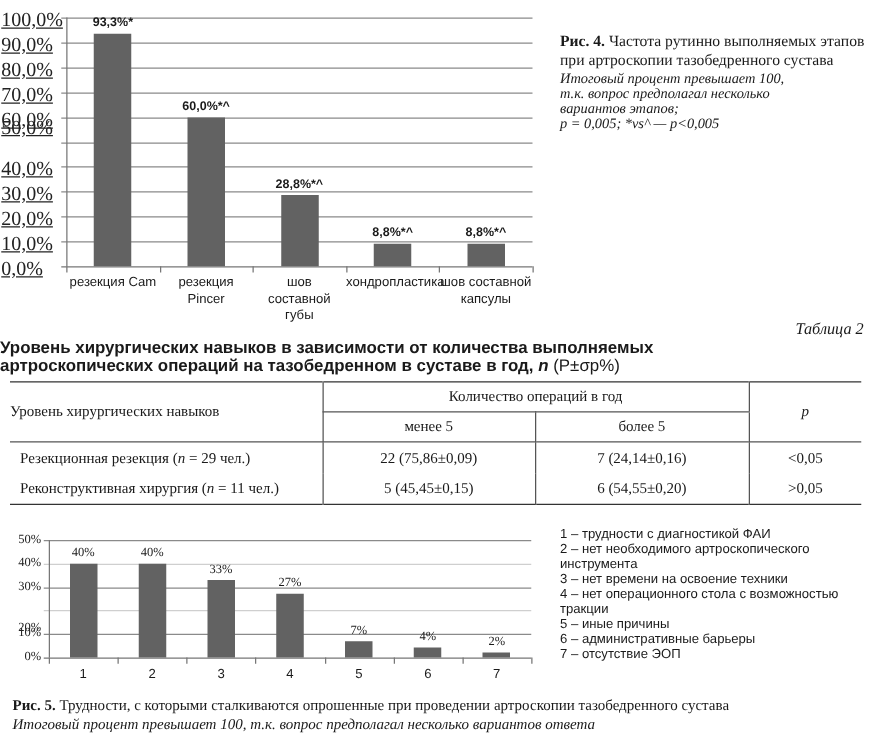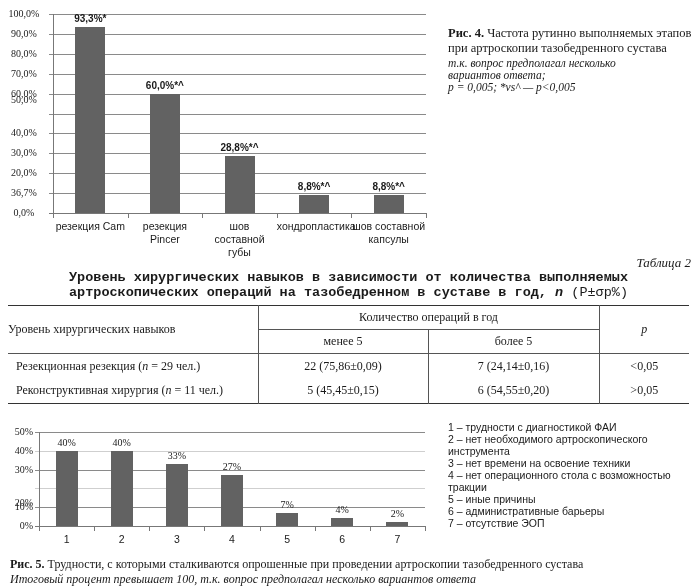--- a/index.html
+++ b/index.html
@@ -2,35 +2,35 @@
 <html><head>
 <meta charset="utf-8">
 <style>
   * { box-sizing: border-box; margin: 0; padding: 0; }
   body { width: 697px; height: 588px; background: #fff; position: relative; overflow: hidden;
          font-family: "DejaVu Serif", serif; color: #1a1a1a; }
   .abs { position: absolute; }
 
   
   #chart1 { left: 0; top: 0; width: 440px; height: 250px; }
-  .ytick { font-size: 10px; text-align: center; width: 46px; font-family: "Liberation Serif", serif; color:#222; }
+  .ytick { font-size: 16px; text-align: left; width: 46px; font-family: "Liberation Serif", serif; color:#222;text-decoration:underline; }
   .gridline { height: 1px; background: #8a8a8a; }
   .bar { background: #626262; }
   .barlabel { font-size: 10px; font-weight: bold; text-align: center; font-family: "Liberation Sans", sans-serif; }
   .xcat { font-size: 10.5px; text-align: center; line-height: 13px; font-family: "Liberation Sans", sans-serif; }
   .tickmark { width: 1px; height: 5px; background: #777; }
 
   
   #cap1 { left: 448px; top: 26px; width: 245px; font-size: 12px; line-height: 14px; font-family: "Liberation Serif", serif; }
   #cap1 .title { font-size: 12.5px; line-height: 15px; }
   #cap1 .note { font-style: italic; font-size: 11.5px; line-height: 12px; margin-top: 1px; }
 
   
   #tbl-label { right: 6px; top: 255px; font-size: 13px; font-style: italic; font-family: "Liberation Serif", serif; }
-  #tbl-title { left: 0; width: 697px; top: 270px; font-size: 13.5px; font-weight: bold; text-align: center; line-height: 15px; font-family: Liberation Mono, monospace; }
+  #tbl-title { left: 0; width: 697px; top: 270px; font-size: 13.5px; font-weight: bold; line-height: 15px; font-family: Liberation Sans, sans-serif; }
   table { position: absolute; left: 8px; top: 305px; width: 681px; border-collapse: collapse;
           font-family: "Liberation Serif", serif; font-size: 12px; }
   table td, table th { font-weight: normal; }
   .top-border { border-top: 1.5px solid #333; }
   .bottom-border { border-bottom: 1.5px solid #333; }
 
   
   .ytick2 { font-size: 10px; text-align: right; width: 34px; font-family: "Liberation Serif", serif; color:#222; }
   .barlabel2 { font-size: 10px; text-align: center; font-family: "Liberation Serif", serif; }
 
@@ -38,21 +38,21 @@
 
   #cap2 { left: 10px; top: 557px; width: 685px; font-size: 12px; line-height: 15px; font-family: "Liberation Serif", serif; }
   #cap2 .note { font-style: italic; }
 </style>
 </head>
 <body>
 
 <div id="chart1" class="abs">
     <div class="abs ytick" style="left: 1px; top: 207px;">0,0%</div>
     <div class="abs gridline" style="left: 49px; top: 213px; width: 377px; background: rgb(119, 119, 119);"></div>
-    <div class="abs ytick" style="left: 1px; top: 187.1px;">36,7%</div>
+    <div class="abs ytick" style="left: 1px; top: 187.1px;">10,0%</div>
     <div class="abs gridline" style="left: 49px; top: 193.1px; width: 377px; background: rgb(138, 138, 138);"></div>
     <div class="abs ytick" style="left: 1px; top: 167.2px;">20,0%</div>
     <div class="abs gridline" style="left: 49px; top: 173.2px; width: 377px; background: rgb(138, 138, 138);"></div>
     <div class="abs ytick" style="left: 1px; top: 147.3px;">30,0%</div>
     <div class="abs gridline" style="left: 49px; top: 153.3px; width: 377px; background: rgb(138, 138, 138);"></div>
     <div class="abs ytick" style="left: 1px; top: 127.4px;">40,0%</div>
     <div class="abs gridline" style="left: 49px; top: 133.4px; width: 377px; background: rgb(138, 138, 138);"></div>
     <div class="abs ytick" style="left: 1px; top: 94px;">50,0%</div>
     <div class="abs gridline" style="left: 49px; top: 113.5px; width: 377px; background: rgb(138, 138, 138);"></div>
     <div class="abs ytick" style="left: 1px; top: 87.6px;">60,0%</div>
@@ -98,22 +98,23 @@
     <div class="abs barlabel" style="left: 348.7px; width: 80px; top: 181.488px;">8,8%*^</div>
     <div class="abs xcat" style="left: 351.4px; width: 74.6px; top: 220px;">
       <div>шов составной</div>
       <div>капсулы</div>
     </div>
   </div>
 
 <div id="cap1" class="abs">
   <div class="title"><b>Рис. 4.</b> <span>Частота рутинно выполняемых этапов при артроскопии тазобедренного сустава</span></div>
   <div class="note">
+    <div>Итоговый процент превышает 100,</div>
     <div>т.к. вопрос предполагал несколько</div>
-    <div>вариантов ответа;</div>
+    <div>вариантов этапов;</div>
     <div>p = 0,005; *vs^ — p&lt;0,005</div>
   </div>
 </div>
 
 <div id="tbl-label" class="abs">Таблица 2</div>
 <div id="tbl-title" class="abs">
   <div>Уровень хирургических навыков в зависимости от количества выполняемых</div>
   <div><span>артроскопических операций на тазобедренном в суставе в год,</span> <i>n</i> <span style="font-weight:normal">(P±σp%)</span></div>
 </div>
 

